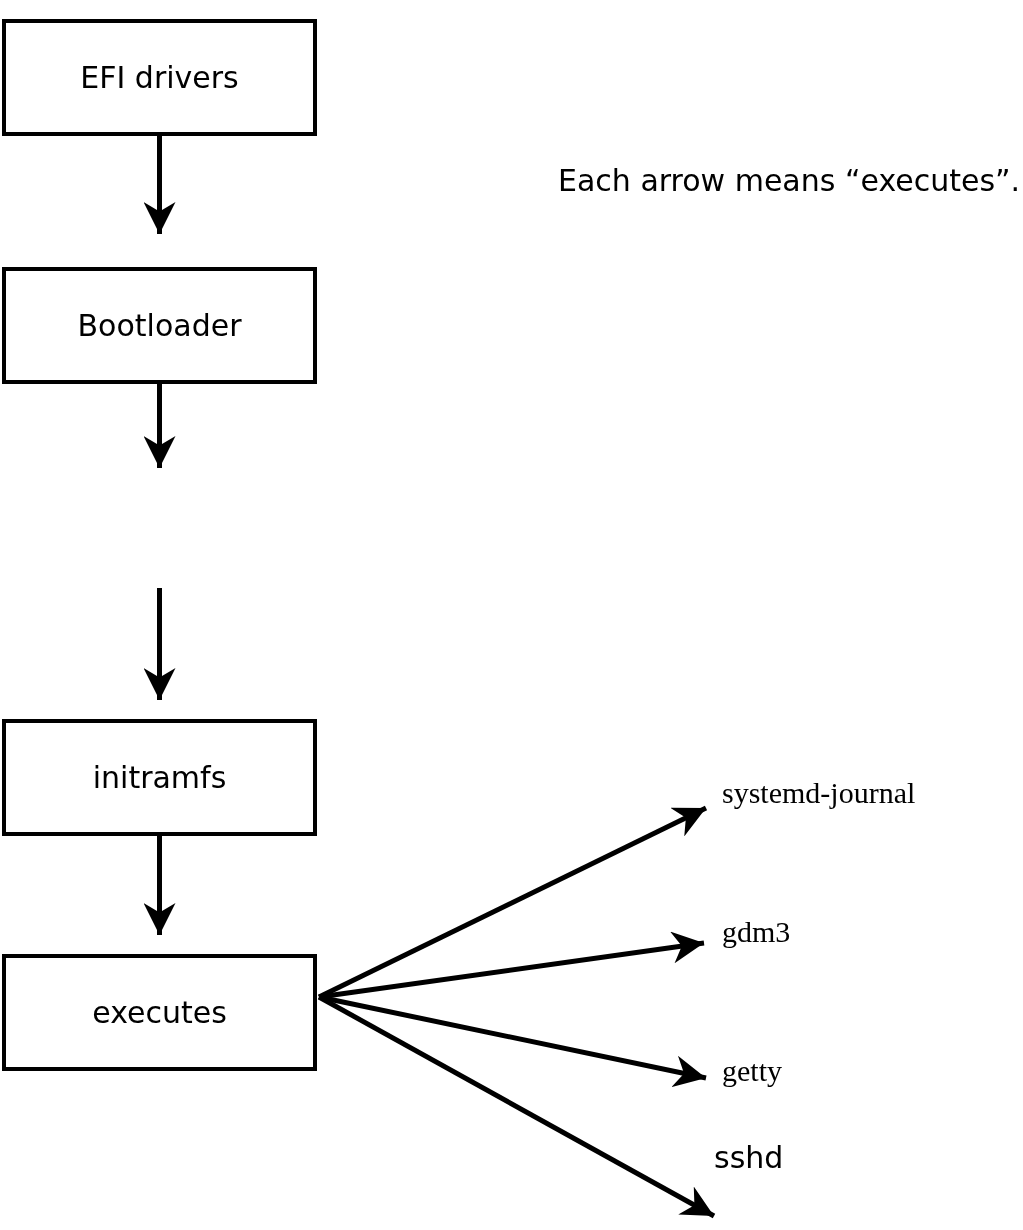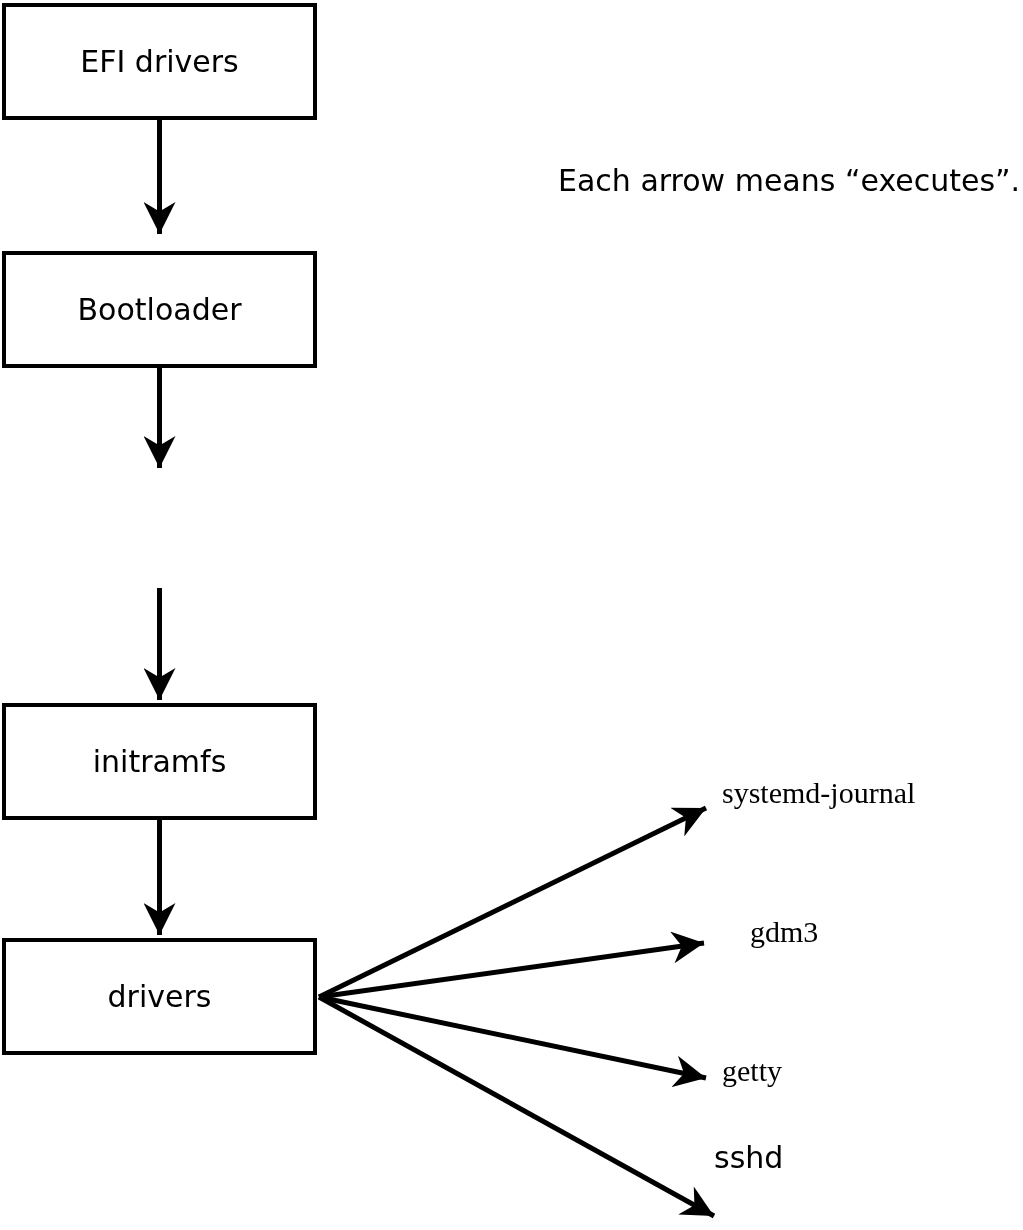--- a/index.html
+++ b/index.html
@@ -30,20 +30,21 @@
     height: 117px;
     box-sizing: border-box;
     border: 4px solid #000000;
     background: #ffffff;
     display: flex;
     align-items: center;
     justify-content: center;
     font-size: 30px;
     line-height: 30px;
     white-space: nowrap;
+    margin-top: 16px;
   }
   .spawn-label {
     position: absolute;
     font-family: Liberation Serif, serif;
     font-size: 30px;
     line-height: 30px;
     white-space: nowrap;
   }
   .spawn-label.sans {
     font-family: "DejaVu Sans", "Liberation Sans", sans-serif;
@@ -83,23 +84,23 @@
   <div class="node" style="top:3px">
     <span>EFI drivers</span>
   </div>
   <div class="node" style="top:251px">
     <span>Bootloader</span>
   </div>
   <div class="node" style="top:703px">
     <span>initramfs</span>
   </div>
   <div class="node" style="top:938px">
-    <span>drivers</span>
+    <span>executes</span>
   </div>
 
   <div class="spawn-label" style="left:722px; top:778px">systemd-journal</div>
-  <div class="spawn-label" style="left:750px; top:917px">gdm3</div>
+  <div class="spawn-label" style="left:722px; top:917px">gdm3</div>
   <div class="spawn-label" style="left:722px; top:1056px">getty</div>
   <div class="spawn-label sans" style="left:714px; top:1143px">sshd</div>
 
   <div class="annotation">Each arrow means “executes”.</div>
 
 </div>
 
 </body></html>

